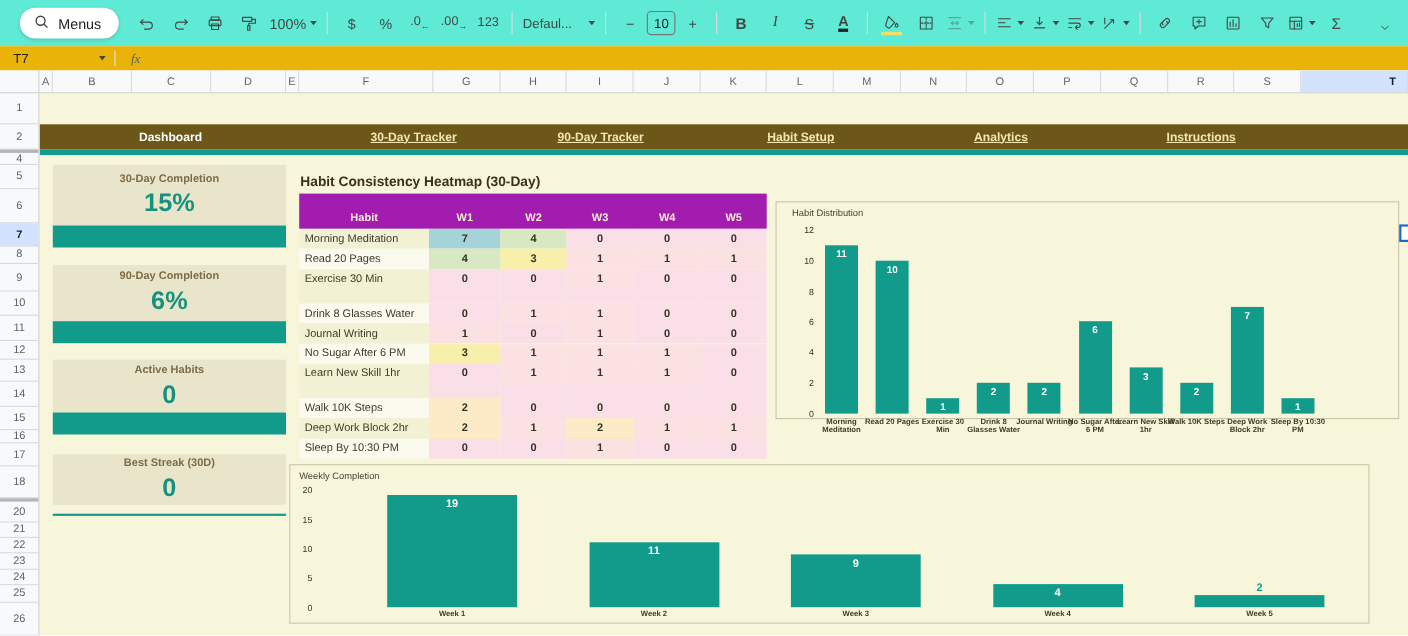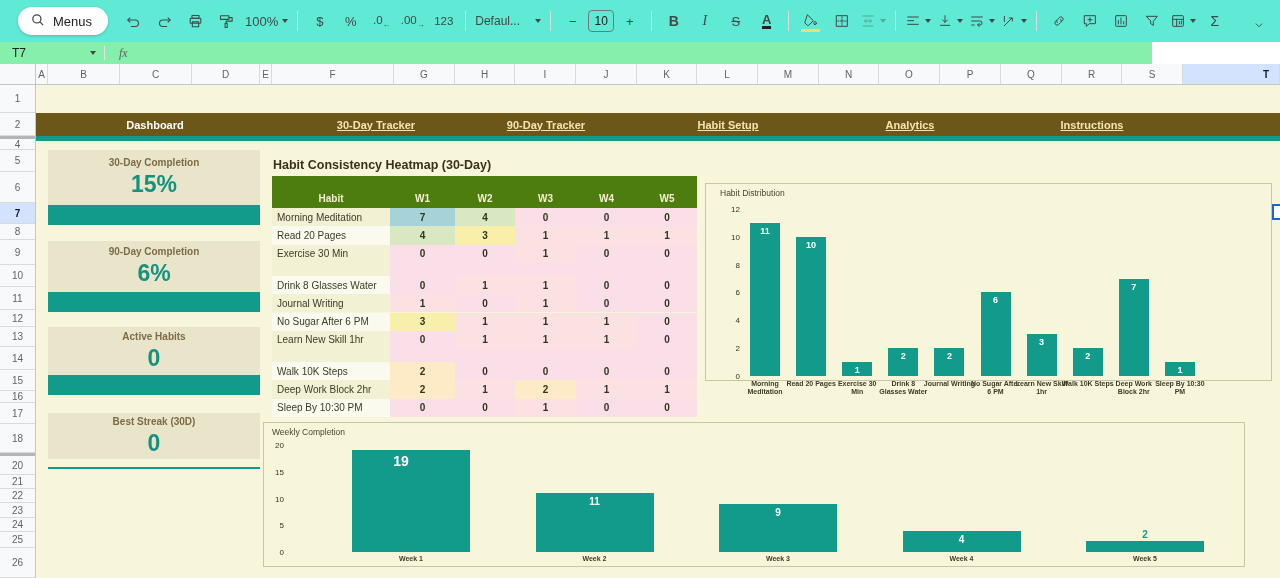--- a/index.html
+++ b/index.html
@@ -24,21 +24,21 @@
   .bold-b{font-weight:bold;font-size:14px;}
   .ital-i{font-style:italic;font-size:14px;font-family:"Liberation Serif",serif;}
   .strike-s{text-decoration:line-through;font-size:13px;}
   .a-u{font-weight:bold;font-size:13px;border-bottom:3px solid #202124;line-height:13px;}
   .color-ind{position:absolute;left:5px;right:5px;bottom:2px;height:3px;background:#efdf6b;}
   .numfmt{font-size:11.5px;letter-spacing:0;}
   .numfmt small{font-size:8px;vertical-align:-3px;}
   #tb-chevron{position:absolute;right:6px;top:12px;}
 
   
-  #formulabar{position:absolute;left:0;top:42px;width:1152px;height:22px;background:#86efac;
+  #formulabar{position:absolute;left:0;top:42px;width:1280px;height:22px;background:#eab308;
               border-bottom:1px solid #e1e3e6;display:flex;align-items:center;}
   #namebox{width:84px;padding-left:12px;font-size:12px;color:#202124;display:flex;align-items:center;justify-content:space-between;}
   #fxlabel{font-style:italic;font-family:"Liberation Serif",serif;color:#5f6368;font-size:12px;margin-left:14px;}
   .fsep{width:1px;height:14px;background:#e1e3e6;margin-left:8px;}
 
   
   #corner{position:absolute;left:0;top:64px;width:36px;height:21px;background:#f8f9fa;
           border-right:1px solid #c4c7c5;border-bottom:1px solid #c4c7c5;box-sizing:border-box;}
   #colheads{position:absolute;left:36px;top:64px;width:1244px;height:21px;background:#f8f9fa;
             border-bottom:1px solid #c4c7c5;box-sizing:border-box;overflow:hidden;}
@@ -66,21 +66,21 @@
   
   .card{position:absolute;left:12px;width:212px;background:#e9e5ca;display:flex;flex-direction:column;
         align-items:center;justify-content:center;gap:3px;}
   .card-title{font-size:10px;font-weight:bold;color:#7d6b46;}
   .card-value{font-size:23px;font-weight:bold;color:#14927f;}
   .cardbar{position:absolute;left:12px;width:212px;background:#129b8a;}
 
   
   #heatmap{position:absolute;left:236px;top:73px;width:425px;}
   #hm-title{position:absolute;left:1px;top:0;font-size:12.5px;font-weight:bold;color:#3a301c;white-space:nowrap;}
-  #hm-header{position:absolute;left:0;top:18px;width:425px;height:32px;background:#4d7c0f;}
+  #hm-header{position:absolute;left:0;top:18px;width:425px;height:32px;background:#a21caf;}
   .hm-h{position:absolute;bottom:4px;font-size:10px;font-weight:bold;color:#f7eed2;text-align:center;}
   .hm-cell{position:absolute;box-sizing:border-box;font-size:10px;display:flex;align-items:center;}
   .hm-name{color:#3c3b28;padding-left:5px;}
   .hm-val{justify-content:center;font-weight:bold;color:#33331f;}
 
   
   .chartbox{position:absolute;background:#f8f6da;border:1px solid #c9c5a7;box-sizing:border-box;}
   .chart-title{position:absolute;font-size:8.5px;color:#454534;white-space:nowrap;}
   .ytick{position:absolute;font-size:8px;color:#33331f;text-align:right;}
   .bar{position:absolute;background:#129b8a;}
@@ -500,21 +500,21 @@
         <div class="xlabel" style="left: 447.9px; width: 52px; top: 196px; font-size: 7px;">Sleep By 10:30 PM</div>
       </div>
     <div id="chart-week" class="chartbox" style="left: 227px; top: 337px; width: 982px; height: 145px;">
         <div class="chart-title" style="left: 8px; top: 4px;">Weekly Completion</div>
         <div class="ytick" style="left: 2px; width: 18px; top: 125px;">0</div>
         <div class="ytick" style="left: 2px; width: 18px; top: 98.25px;">5</div>
         <div class="ytick" style="left: 2px; width: 18px; top: 71.5px;">10</div>
         <div class="ytick" style="left: 2px; width: 18px; top: 44.75px;">15</div>
         <div class="ytick" style="left: 2px; width: 18px; top: 18px;">20</div>
         <div class="bar" style="left: 88px; width: 118px; top: 27.35px; height: 101.65px; background: rgb(18, 155, 138);"></div>
-        <div class="bar-label" style="left: 117px; width: 40px; font-size: 14px; top: 30.35px; text-align: center;">19</div>
+        <div class="bar-label" style="left: 127px; width: 40px; font-size: 10px; top: 30.35px; text-align: center;">19</div>
         <div class="xlabel" style="left: 102px; width: 90px; top: 132px; font-size: 7px;">Week 1</div>
         <div class="bar" style="left: 271.5px; width: 118px; top: 70.15px; height: 58.85px; background: rgb(18, 155, 138);"></div>
         <div class="bar-label" style="left: 310.5px; width: 40px; font-size: 10px; top: 73.15px;">11</div>
         <div class="xlabel" style="left: 285.5px; width: 90px; top: 132px; font-size: 7px;">Week 2</div>
         <div class="bar" style="left: 455px; width: 118px; top: 80.85px; height: 48.15px; background: rgb(18, 155, 138);"></div>
         <div class="bar-label" style="left: 494px; width: 40px; font-size: 10px; top: 83.85px;">9</div>
         <div class="xlabel" style="left: 469px; width: 90px; top: 132px; font-size: 7px;">Week 3</div>
         <div class="bar" style="left: 638.5px; width: 118px; top: 107.6px; height: 21.4px; background: rgb(18, 155, 138);"></div>
         <div class="bar-label" style="left: 677.5px; width: 40px; font-size: 10px; top: 110.6px;">4</div>
         <div class="xlabel" style="left: 652.5px; width: 90px; top: 132px; font-size: 7px;">Week 4</div>

